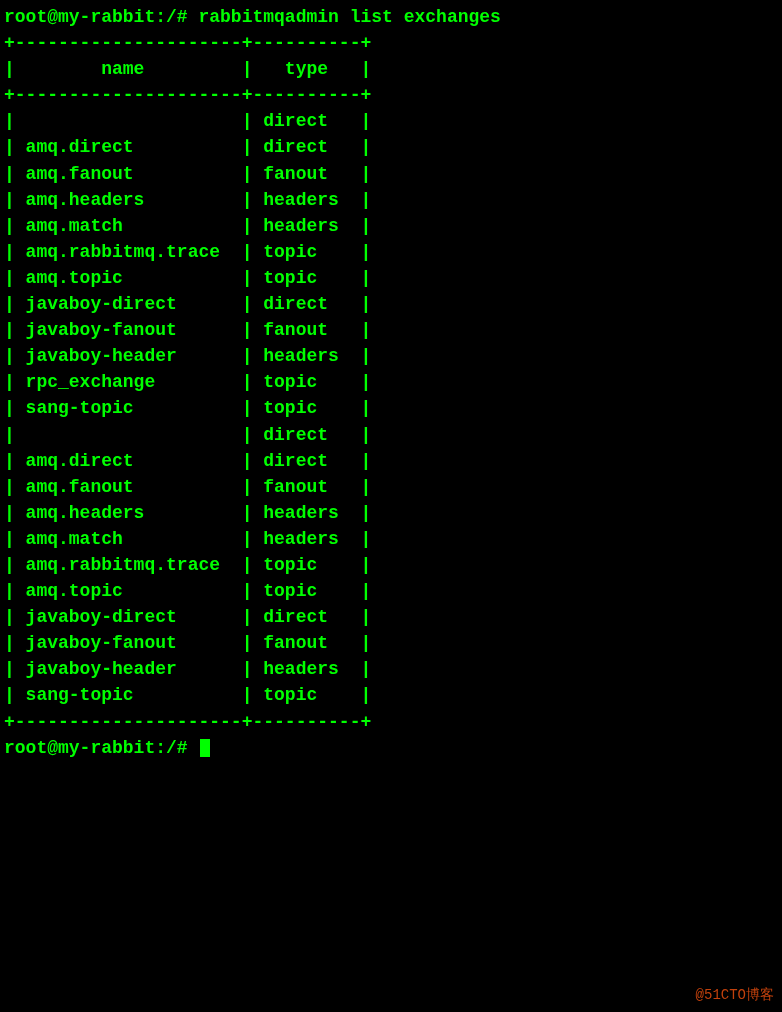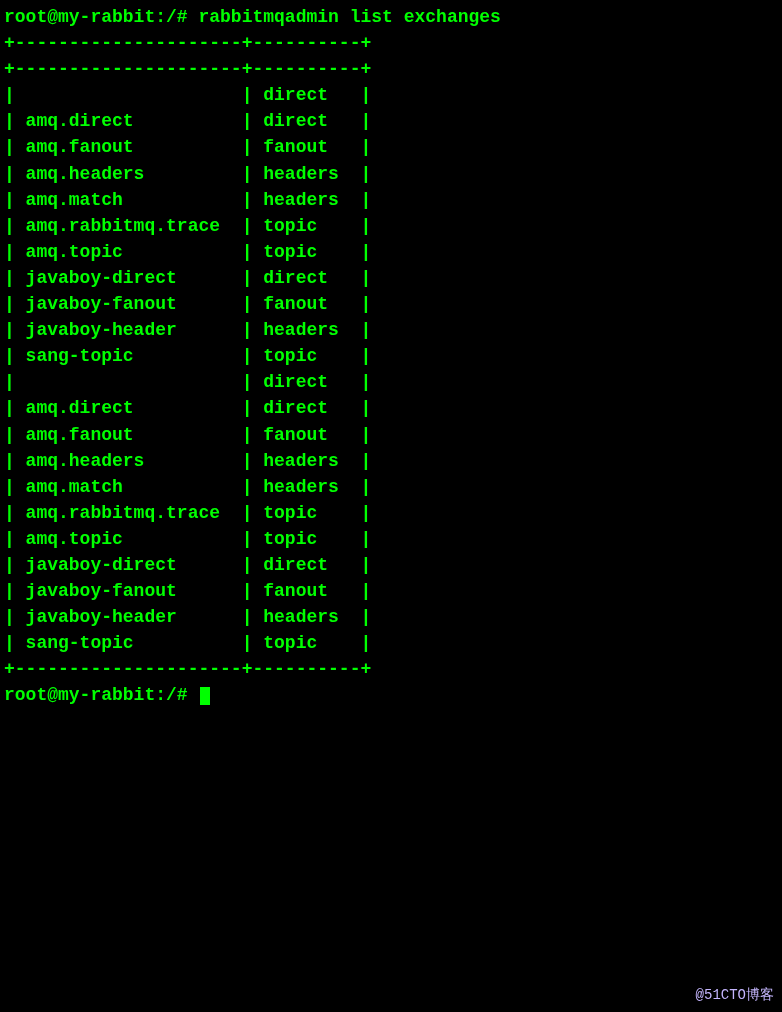--- a/index.html
+++ b/index.html
@@ -38,53 +38,55 @@
 
     .prompt-line {
       color: #00ff00;
       font-weight: bold;
     }
 
     .watermark {
       position: absolute;
       bottom: 8px;
       right: 8px;
-      color: #c4b5fd;
+      color: #c2410c;
       font-size: 14px;
       font-weight: normal;
     }
 
     .cursor {
       display: inline-block;
       width: 10px;
       height: 18px;
       background-color: #00ff00;
       vertical-align: middle;
       margin-left: 2px;
     }
   </style>
 </head>
 <body>
 
 <div class="terminal">
   <span class="terminal-line prompt-line"><span>root@my-rabbit:/#</span> <span>rabbitmqadmin list exchanges</span></span>
   <span class="terminal-line">+---------------------+----------+</span>
+  <span class="terminal-line">|        name         |   type   |</span>
   <span class="terminal-line">+---------------------+----------+</span>
 
   <div id="table-rows">
       <span class="terminal-line">|                     | direct   |</span>
       <span class="terminal-line">| amq.direct          | direct   |</span>
       <span class="terminal-line">| amq.fanout          | fanout   |</span>
       <span class="terminal-line">| amq.headers         | headers  |</span>
       <span class="terminal-line">| amq.match           | headers  |</span>
       <span class="terminal-line">| amq.rabbitmq.trace  | topic    |</span>
       <span class="terminal-line">| amq.topic           | topic    |</span>
       <span class="terminal-line">| javaboy-direct      | direct   |</span>
       <span class="terminal-line">| javaboy-fanout      | fanout   |</span>
       <span class="terminal-line">| javaboy-header      | headers  |</span>
+      <span class="terminal-line">| rpc_exchange        | topic    |</span>
       <span class="terminal-line">| sang-topic          | topic    |</span>
       <span class="terminal-line">|                     | direct   |</span>
       <span class="terminal-line">| amq.direct          | direct   |</span>
       <span class="terminal-line">| amq.fanout          | fanout   |</span>
       <span class="terminal-line">| amq.headers         | headers  |</span>
       <span class="terminal-line">| amq.match           | headers  |</span>
       <span class="terminal-line">| amq.rabbitmq.trace  | topic    |</span>
       <span class="terminal-line">| amq.topic           | topic    |</span>
       <span class="terminal-line">| javaboy-direct      | direct   |</span>
       <span class="terminal-line">| javaboy-fanout      | fanout   |</span>

